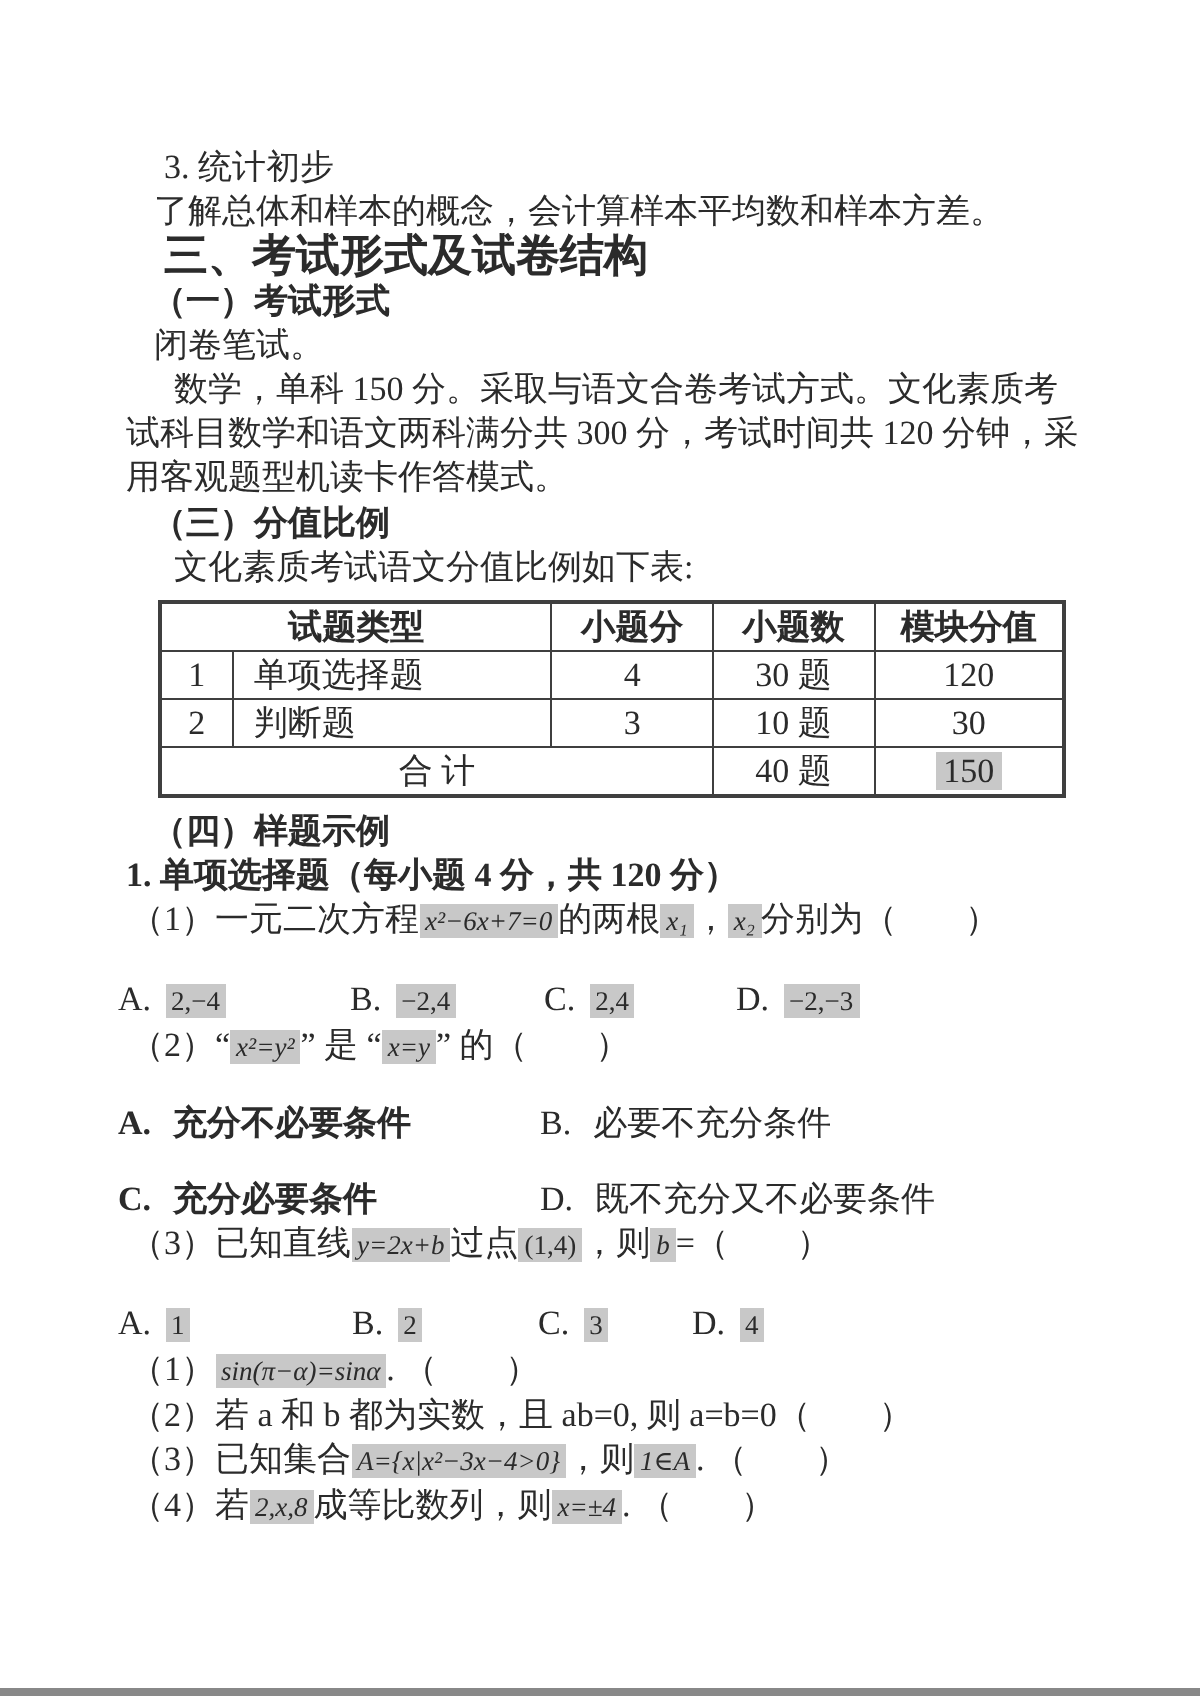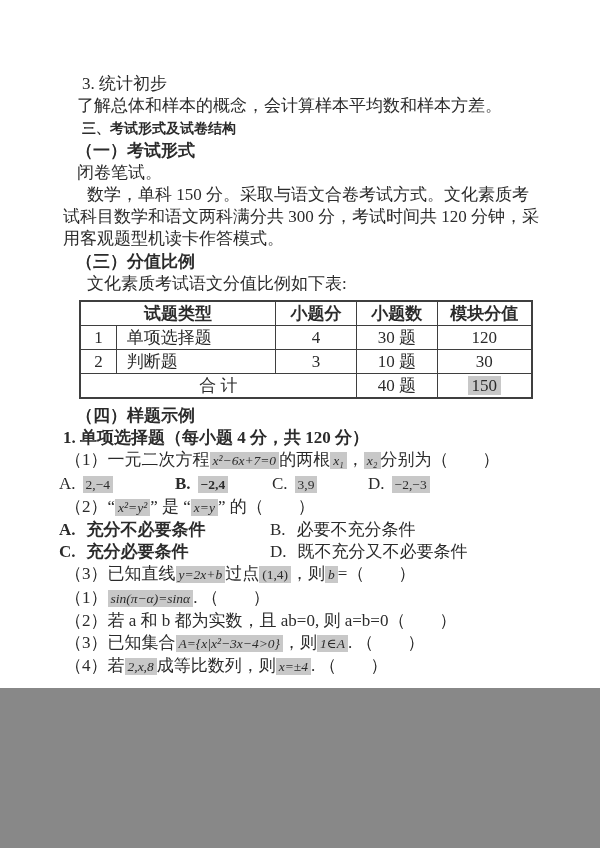--- a/index.html
+++ b/index.html
@@ -1,36 +1,36 @@
 <!DOCTYPE html>
 <html style="--hl-bg: #c8c8c8; --text: #2b2b2b; --border: #3f3f3f; --page-bg: #ffffff;"><head>
 <meta charset="utf-8">
 <style>
   html,body{margin:0;padding:0;background:#888;}
   .page{
     position:relative;
-    width:600px;height:688px;
+    width:600px;height:844px;
     background:var(--page-bg,#ffffff);
     overflow:hidden;
     box-sizing:border-box;
   }
   .content{
     padding:73px 0 0 63px;
     width:492px;
   }
   p{
     margin:0;
     font-family:"Liberation Serif","DejaVu Serif",serif;
     font-size:17px;
     line-height:22.2px;
     color:var(--text,#2b2b2b);
     white-space:nowrap;
   }
   .b{font-weight:bold;}
-  .h-main{font-family:"Liberation Sans","DejaVu Sans",sans-serif;font-size:14px;}
+  .h-main{font-family:"Liberation Sans","DejaVu Sans",sans-serif;font-size:22px;}
   .i19{padding-left:19px;}
   .i14{padding-left:14px;}
   .i24{padding-left:24px;}
   .ih{padding-left:13px;}
   .iq{padding-left:2px;}
   .seg{white-space:pre;}
   .hl{
     background:var(--hl-bg,#c8c8c8);
     font-size:13.5px;
     padding:1px 3px;
@@ -52,24 +52,24 @@
     font-size:17px;
     color:var(--text,#2b2b2b);
     height:21px;
     padding:0 2px;
     overflow:hidden;
   }
   table{border:2px solid var(--border,#3f3f3f);}
   .hdr td{font-weight:bold;}
   .tl{text-align:left;padding-left:10px;}
   .optrow{margin-left:-4px;}
-  .opt{display:inline-block;vertical-align:top;}
+  .opt{display:inline-block;vertical-align:top;margin-top:16px;}
   .olabel{margin-right:7px;}
   .clabel{margin-right:11px;}
-  .q1w1{width:116px;}.q1w2{width:97px;font-weight:bold;}.q1w3{width:96px;}
+  .q1w1{width:116px;}.q1w2{width:97px;}.q1w3{width:96px;}
   .q3w1{width:117px;}.q3w2{width:93px;}.q3w3{width:77px;}
   .condw{width:211px;font-weight:bold;}
   .mt4{margin-top:3px;}
 </style>
 </head>
 <body>
 
 <div class="page">
   <div class="content">
 
@@ -119,32 +119,35 @@
           <td><span class="hl2">150</span></td>
         </tr>
       </tbody>
     </table>
 
     <p class="ih b">（四）样题示例</p>
     <p class="b">1. 单项选择题（每小题 4 分，共 120 分）</p>
 
     <p class="iq"><span class="seg">（1）一元二次方程</span><span class="seg hl m">x²−6x+7=0</span><span class="seg">的两根</span><span class="seg hl m">x₁</span><span class="seg">，</span><span class="seg hl m">x₂</span><span class="seg">分别为（　　）</span></p>
     <p class="optrow">
-      <span class="opt q1w1"><span class="olabel">A.</span><span class="hl">2,−4</span></span><span class="opt q1w2"><span class="olabel">B.</span><span class="hl">−2,4</span></span><span class="opt q1w3"><span class="olabel">C.</span><span class="hl">3,9</span></span><span class="opt"><span class="olabel">D.</span><span class="hl">−2,−3</span></span>
+      <span class="opt q1w1"><span class="olabel">A.</span><span class="hl">2,−4</span></span><span class="opt q1w2"><span class="olabel">B.</span><span class="hl">−2,4</span></span><span class="opt q1w3"><span class="olabel">C.</span><span class="hl">2,4</span></span><span class="opt"><span class="olabel">D.</span><span class="hl">−2,−3</span></span>
     </p>
 
     <p class="iq"><span class="seg">（2）“</span><span class="seg hl m">x²=y²</span><span class="seg">” 是 “</span><span class="seg hl m">x=y</span><span class="seg">” 的（　　）</span></p>
     <p class="optrow">
       <span class="opt condw"><span class="clabel">A.</span><span>充分不必要条件</span></span><span class="opt"><span class="clabel">B.</span><span>必要不充分条件</span></span>
     </p>
     <p class="optrow">
       <span class="opt condw"><span class="clabel">C.</span><span>充分必要条件</span></span><span class="opt"><span class="clabel">D.</span><span>既不充分又不必要条件</span></span>
     </p>
 
     <p class="iq"><span class="seg">（3）已知直线</span><span class="seg hl m">y=2x+b</span><span class="seg">过点</span><span class="seg hl">(1,4)</span><span class="seg">，则</span><span class="seg hl m">b</span><span class="seg">=（　　）</span></p>
+    <p class="optrow">
+      <span class="opt q3w1"><span class="olabel">A.</span><span class="hl">1</span></span><span class="opt q3w2"><span class="olabel">B.</span><span class="hl">2</span></span><span class="opt q3w3"><span class="olabel">C.</span><span class="hl">3</span></span><span class="opt"><span class="olabel">D.</span><span class="hl">4</span></span>
+    </p>
 
     <p class="iq"><span class="seg">（1）</span><span class="seg hl m">sin(π−α)=sinα</span><span class="seg">. （　　）</span></p>
     <p class="iq"><span class="seg">（2）若 a 和 b 都为实数，且 ab=0, 则 a=b=0（　　）</span></p>
     <p class="iq"><span class="seg">（3）已知集合</span><span class="seg hl m">A={x|x²−3x−4&gt;0}</span><span class="seg">，则</span><span class="seg hl m">1∈A</span><span class="seg">. （　　）</span></p>
     <p class="iq"><span class="seg">（4）若</span><span class="seg hl m">2,x,8</span><span class="seg">成等比数列，则</span><span class="seg hl m">x=±4</span><span class="seg">. （　　）</span></p>
 
   </div>
 </div>
 
 </body></html>

